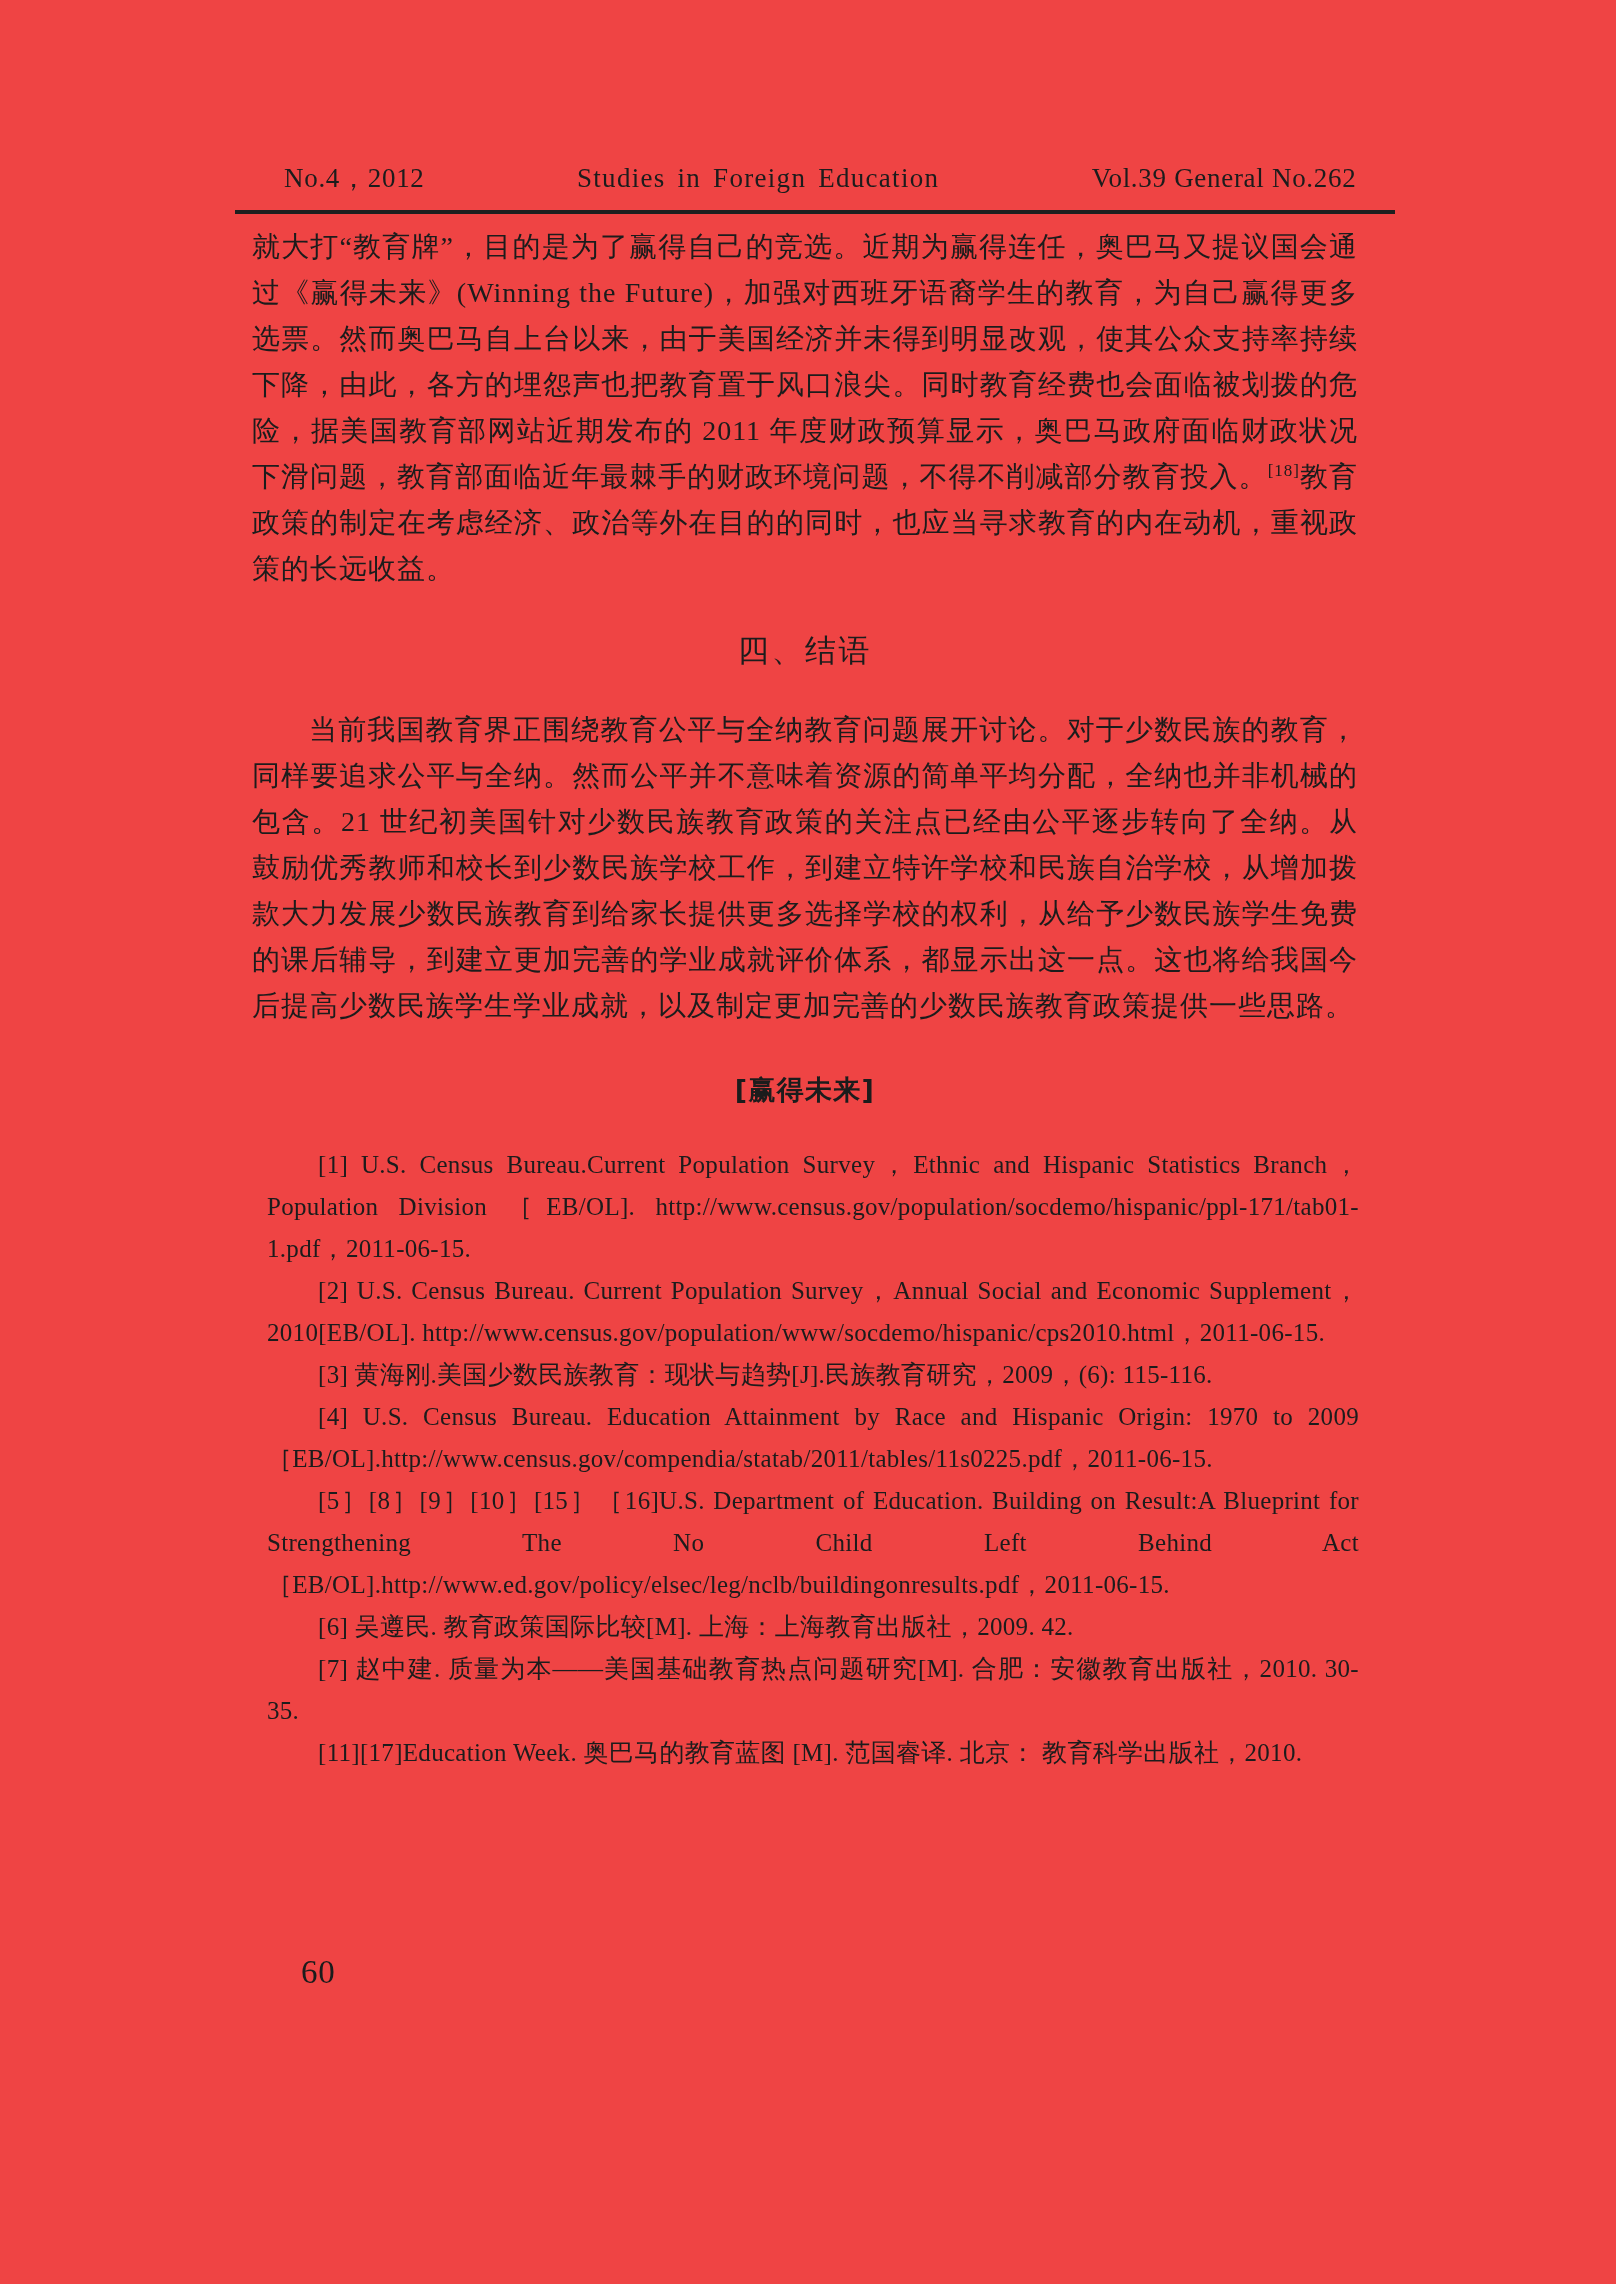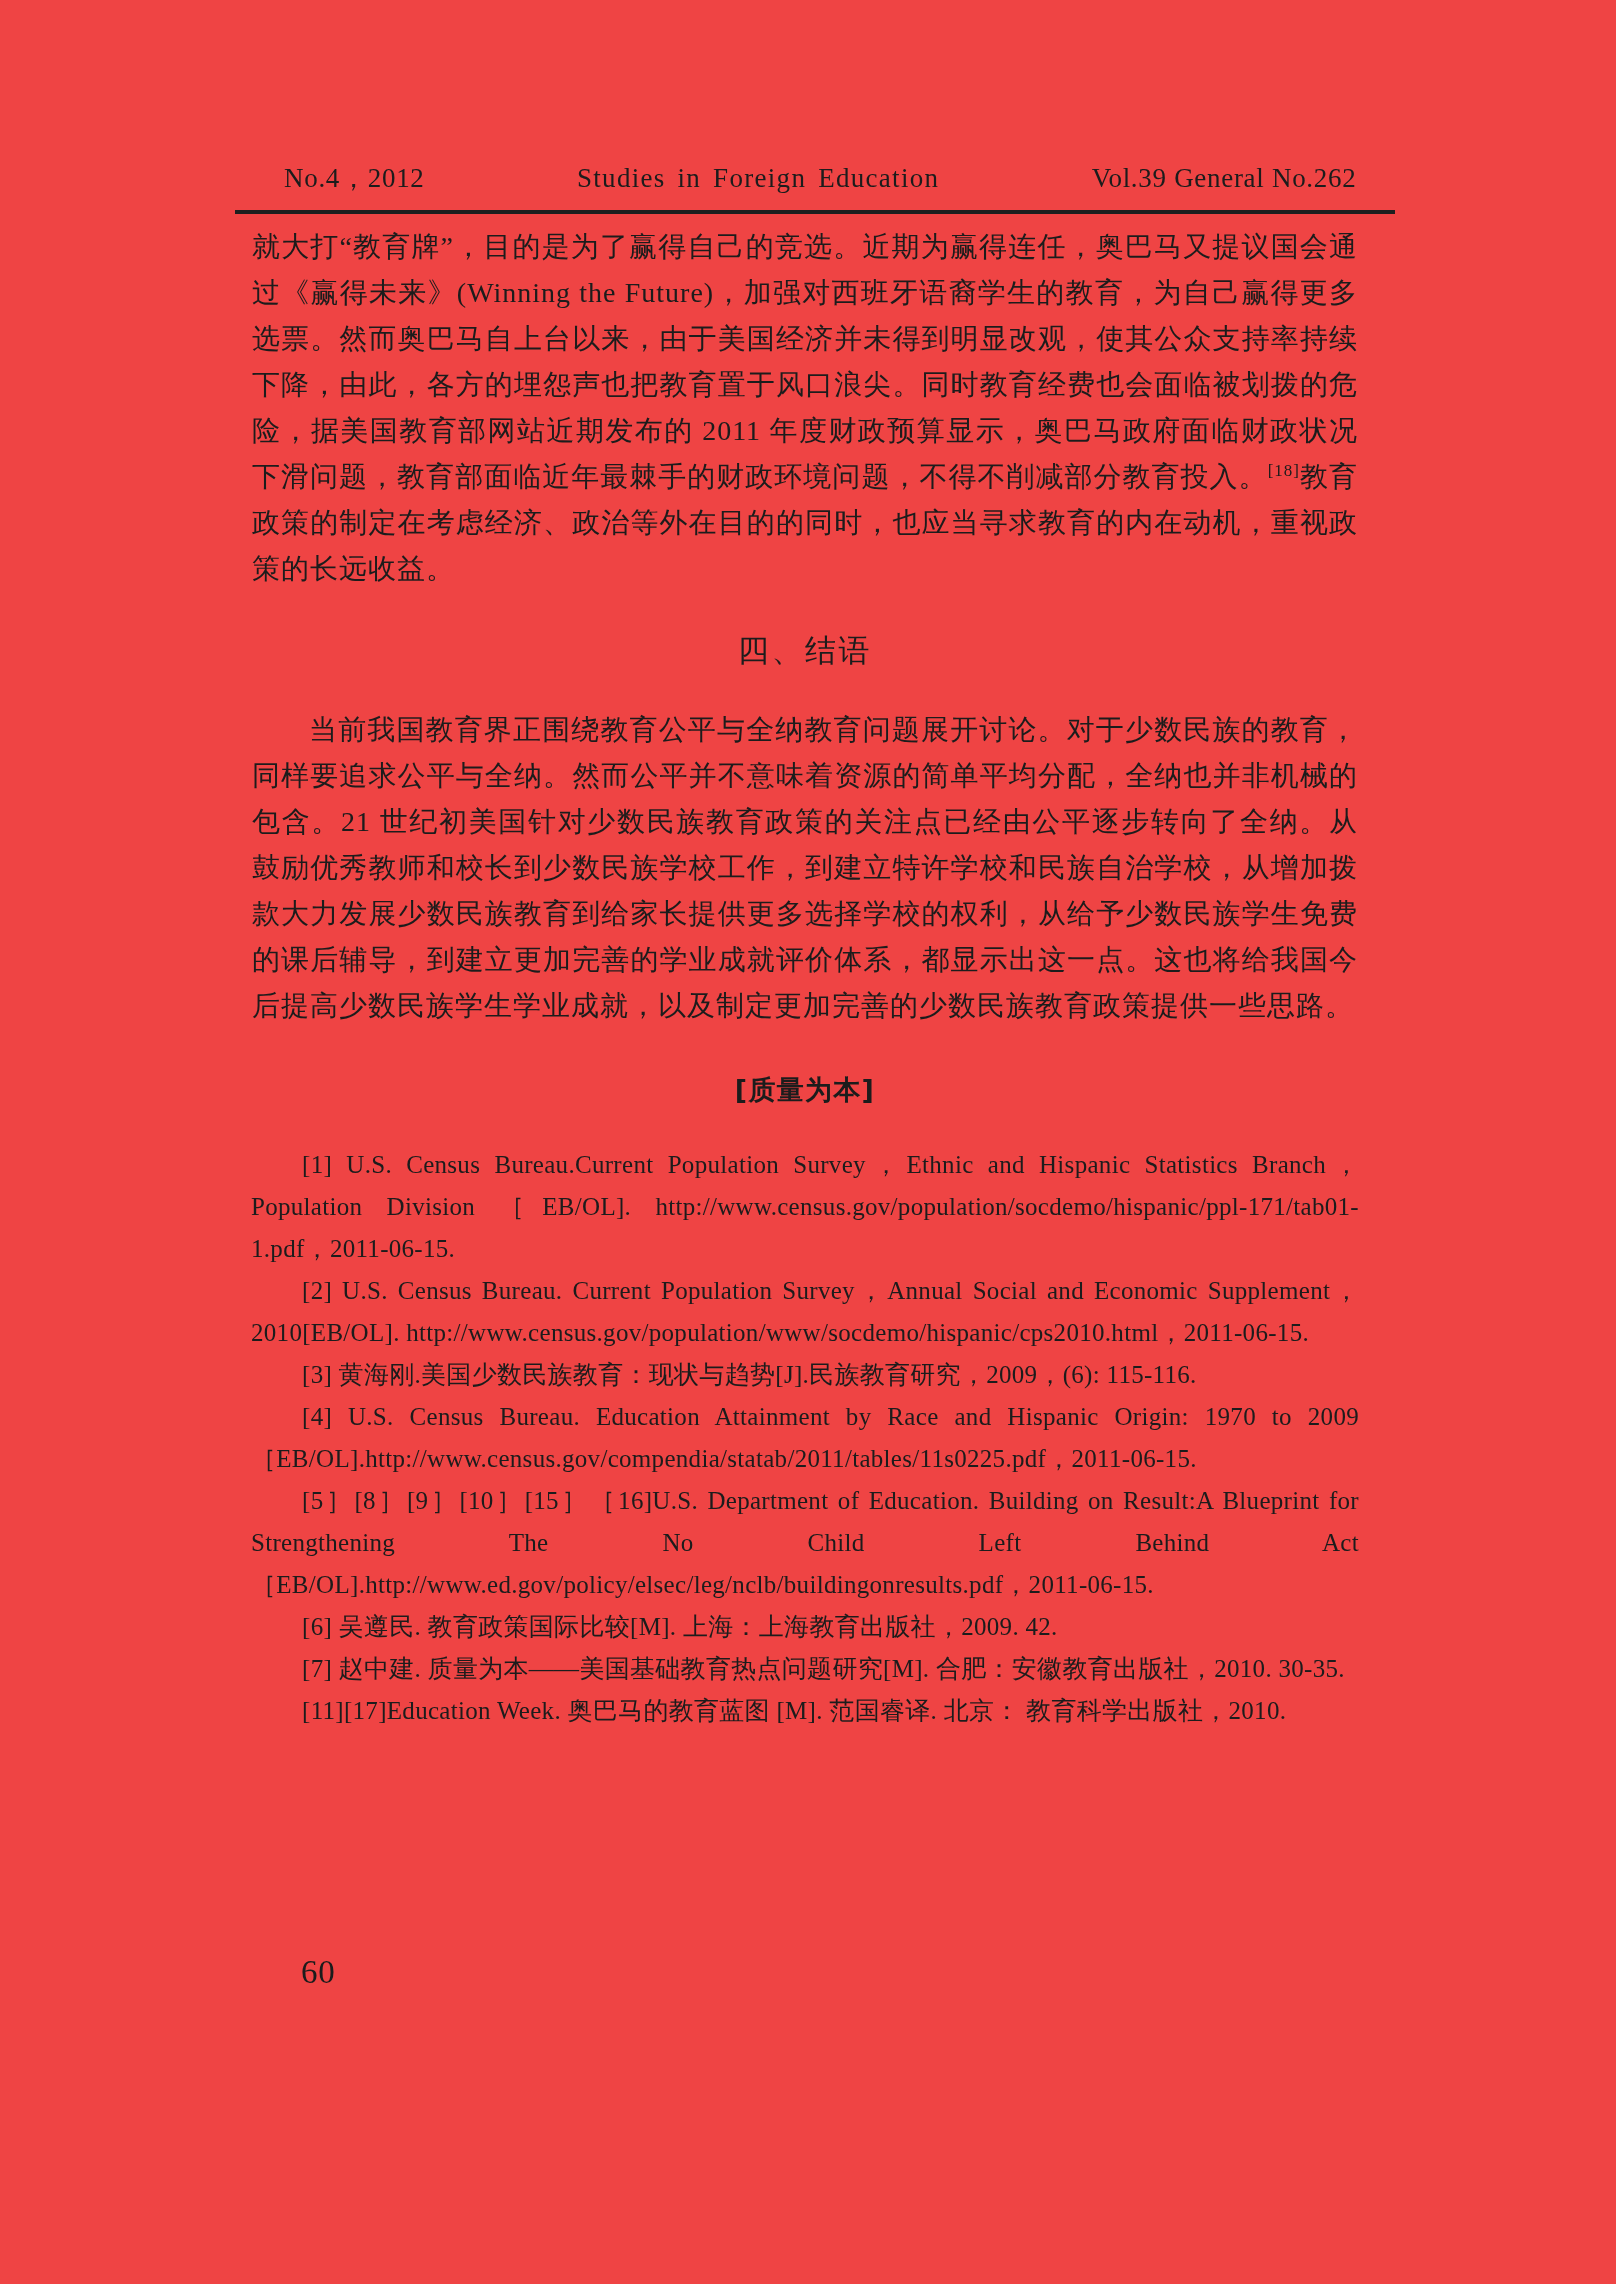--- a/index.html
+++ b/index.html
@@ -73,20 +73,21 @@
     text-align: center;
     font-family: "DejaVu Sans", "Liberation Sans", sans-serif;
     font-weight: bold;
     font-size: 27px;
     letter-spacing: 1.3px;
   }
   .conclusion-para { margin-top: 35px; }
   
   .references {
     margin-top: 36px;
+    margin-left: 16px;
   }
   .references p {
     margin: 0;
     font-size: 25px;
     line-height: 42px;
     text-align: justify;
     text-indent: 51px;
     letter-spacing: 0.3px;
   }
   
@@ -111,21 +112,21 @@
     </div>
 
     <div class="header-rule"></div>
 
     <p class="body-para"><span>就大打“教育牌”，目的是为了赢得自己的竞选。近期为赢得连任，奥巴马又提议国会通过《赢得未来》(Winning the Future)，加强对西班牙语裔学生的教育，为自己赢得更多选票。然而奥巴马自上台以来，由于美国经济并未得到明显改观，使其公众支持率持续下降，由此，各方的埋怨声也把教育置于风口浪尖。同时教育经费也会面临被划拨的危险，据美国教育部网站近期发布的 2011 年度财政预算显示，奥巴马政府面临财政状况下滑问题，教育部面临近年最棘手的财政环境问题，不得不削减部分教育投入。</span><sup class="fnref">[18]</sup><span>教育政策的制定在考虑经济、政治等外在目的的同时，也应当寻求教育的内在动机，重视政策的长远收益。</span></p>
 
     <h2 class="section-heading">四、结语</h2>
 
     <p class="body-para indent conclusion-para">当前我国教育界正围绕教育公平与全纳教育问题展开讨论。对于少数民族的教育，同样要追求公平与全纳。然而公平并不意味着资源的简单平均分配，全纳也并非机械的包含。21 世纪初美国针对少数民族教育政策的关注点已经由公平逐步转向了全纳。从鼓励优秀教师和校长到少数民族学校工作，到建立特许学校和民族自治学校，从增加拨款大力发展少数民族教育到给家长提供更多选择学校的权利，从给予少数民族学生免费的课后辅导，到建立更加完善的学业成就评价体系，都显示出这一点。这也将给我国今后提高少数民族学生学业成就，以及制定更加完善的少数民族教育政策提供一些思路。</p>
 
-    <h3 class="refs-heading">[质量为本]</h3>
+    <h3 class="refs-heading">[赢得未来]</h3>
 
     <div class="references">
       <p>[1] U.S. Census Bureau.Current Population Survey，Ethnic and Hispanic Statistics Branch，Population Division ［EB/OL]. http://www.census.gov/population/socdemo/hispanic/ppl-171/tab01-1.pdf，2011-06-15.</p>
       <p>[2] U.S. Census Bureau. Current Population Survey，Annual Social and Economic Supplement，2010[EB/OL]. http://www.census.gov/population/www/socdemo/hispanic/cps2010.html，2011-06-15.</p>
       <p>[3] 黄海刚.美国少数民族教育：现状与趋势[J].民族教育研究，2009，(6): 115-116.</p>
       <p>[4] U.S. Census Bureau. Education Attainment by Race and Hispanic Origin: 1970 to 2009 ［EB/OL].http://www.census.gov/compendia/statab/2011/tables/11s0225.pdf，2011-06-15.</p>
       <p>[5］[8］[9］[10］[15］［16]U.S. Department of Education. Building on Result:A Blueprint for Strengthening The No Child Left Behind Act ［EB/OL].http://www.ed.gov/policy/elsec/leg/nclb/buildingonresults.pdf，2011-06-15.</p>
       <p>[6] 吴遵民. 教育政策国际比较[M]. 上海：上海教育出版社，2009. 42.</p>
       <p>[7] 赵中建. 质量为本——美国基础教育热点问题研究[M]. 合肥：安徽教育出版社，2010. 30-35.</p>
       <p>[11][17]Education Week. 奥巴马的教育蓝图 [M]. 范国睿译. 北京： 教育科学出版社，2010.</p>

